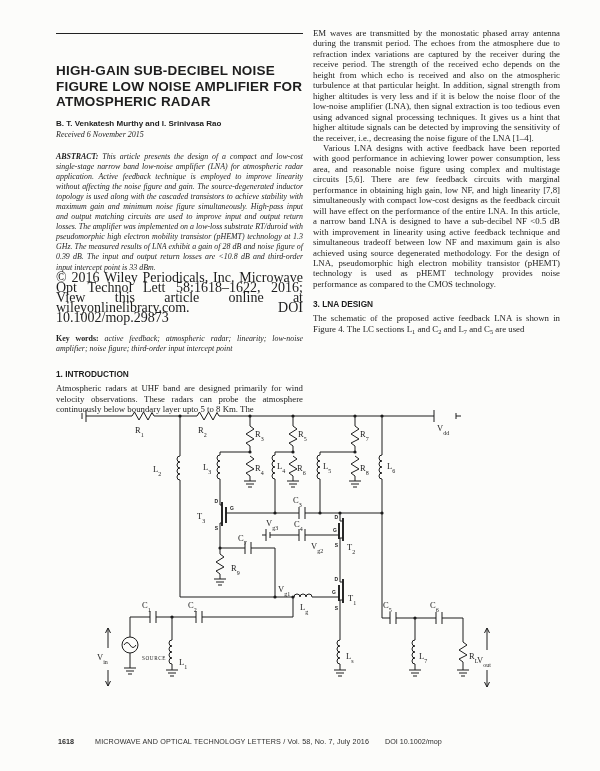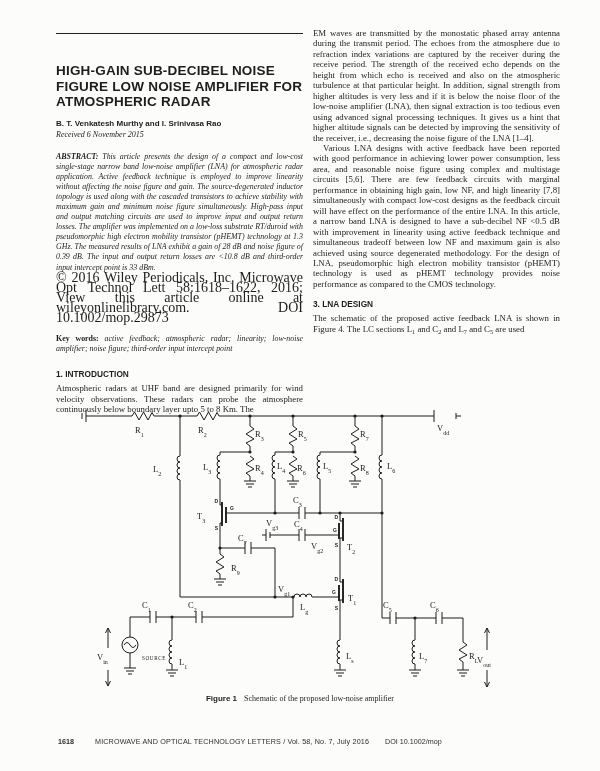--- a/index.html
+++ b/index.html
@@ -250,23 +250,20 @@
     <text class="term" x="218" y="128" text-anchor="end">S</text>
     <text class="term" x="338" y="117" text-anchor="end">D</text>
     <text class="term" x="337" y="130" text-anchor="end">G</text>
     <text class="term" x="338" y="145" text-anchor="end">S</text>
     <text class="term" x="338" y="179" text-anchor="end">D</text>
     <text class="term" x="336" y="192" text-anchor="end">G</text>
     <text class="term" x="338" y="208" text-anchor="end">S</text>
   </svg>
   </div>
 
-  <div class="caption">
-    <span class="cap-label">Figure 1</span><span>Schematic of the proposed low-noise amplifier</span>
-  </div>
 
   <div class="footer">
     <span class="pageno">1618</span>
     <span class="journal">MICROWAVE AND OPTICAL TECHNOLOGY LETTERS / Vol. 58, No. 7, July 2016</span>
     <span class="doi">DOI 10.1002/mop</span>
   </div>
 
 </div>
 
 </body></html>

